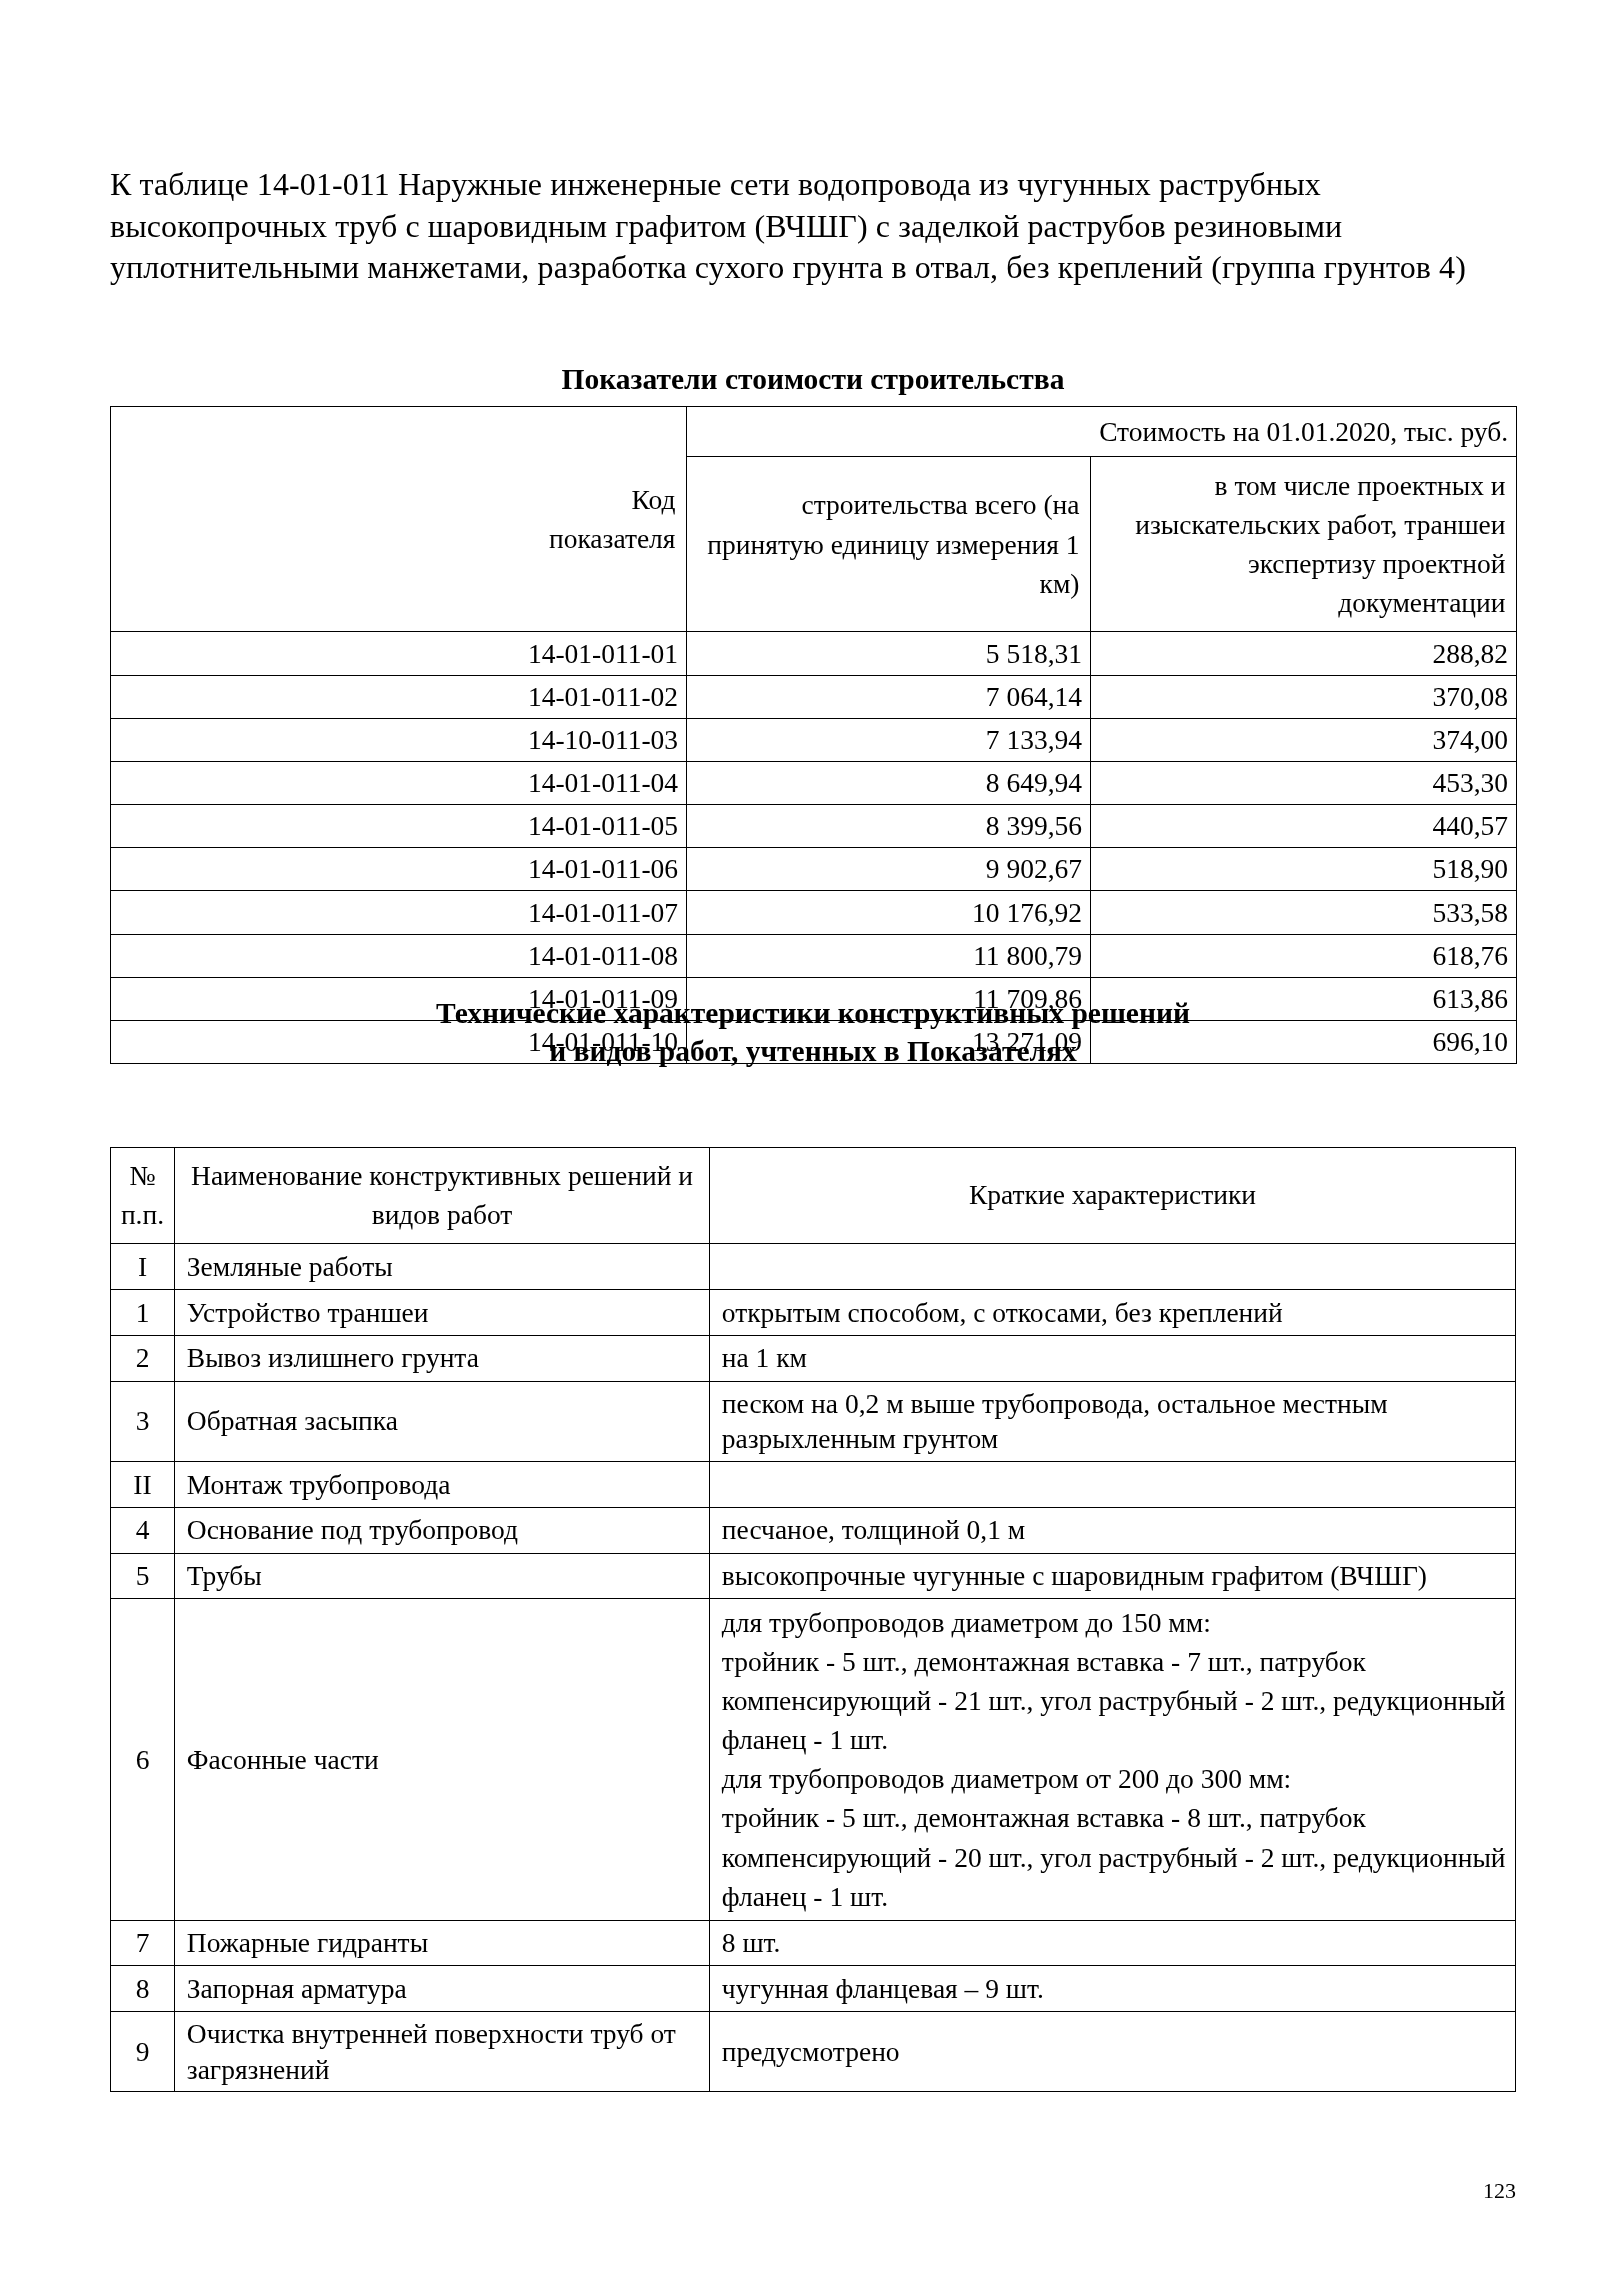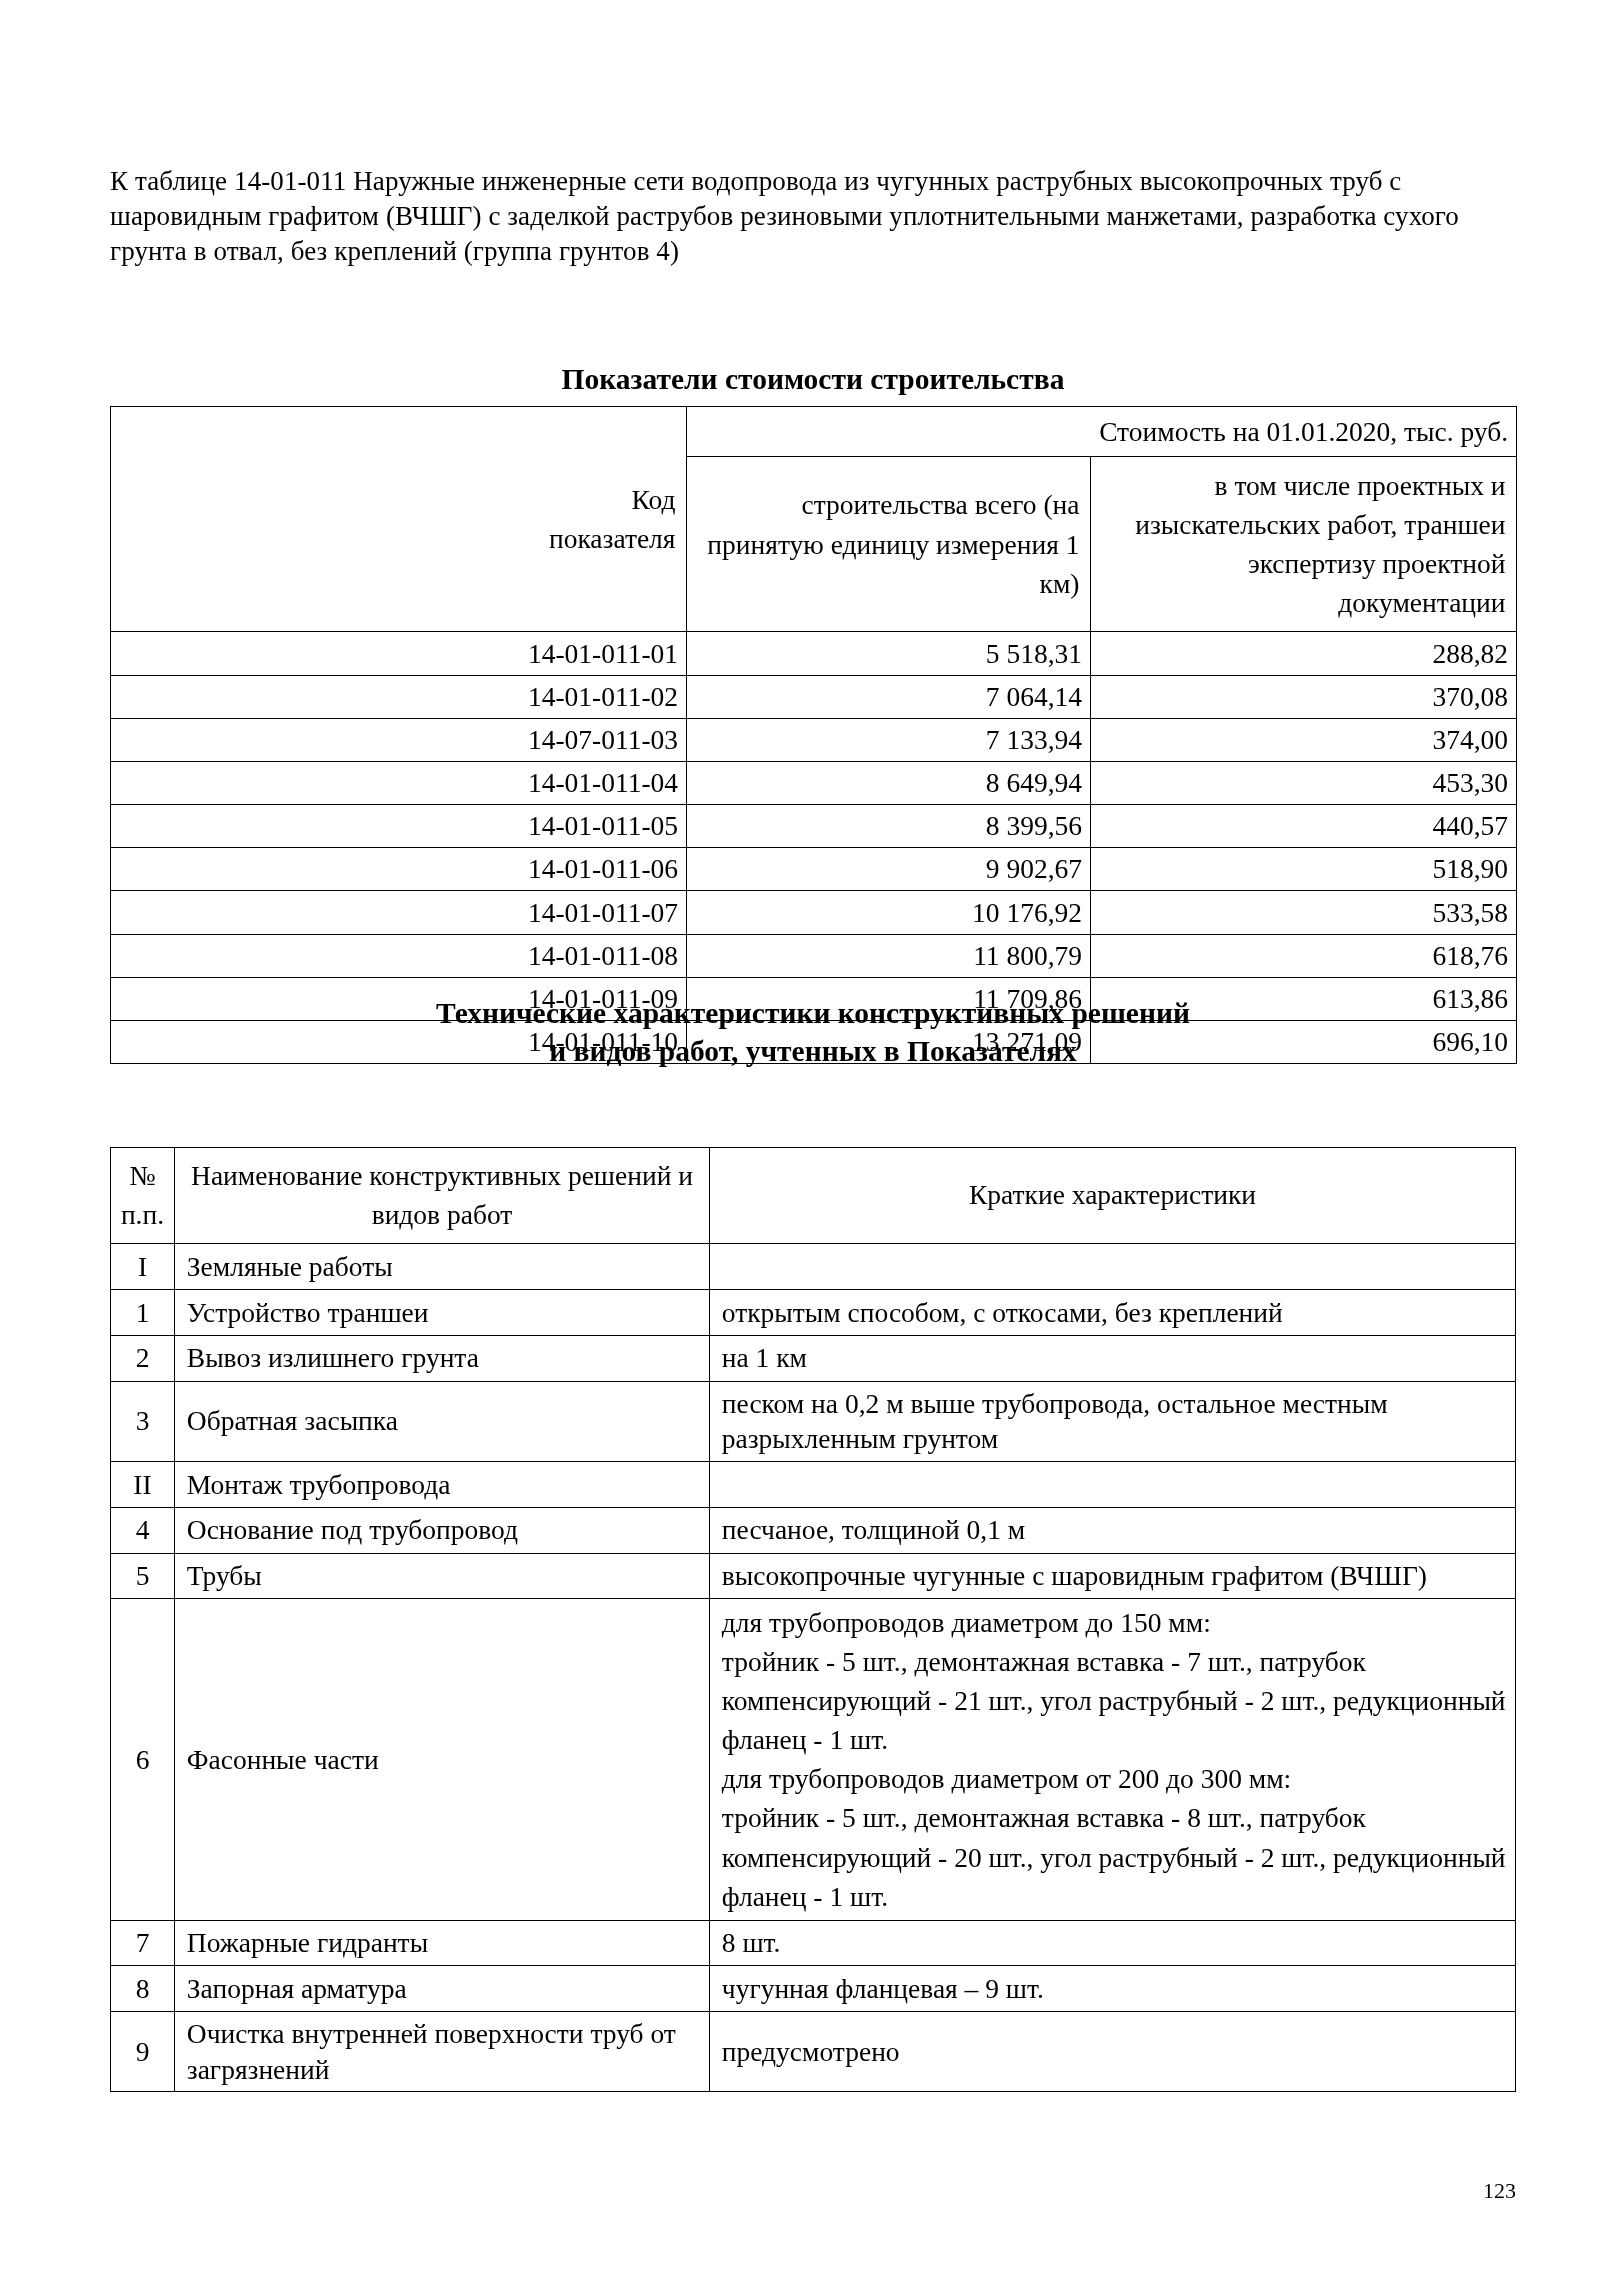--- a/index.html
+++ b/index.html
@@ -22,21 +22,21 @@
     width: 1406px;
     height: 2295px;
   }
 
   
   .doc-heading {
     position: absolute;
     left: 0;
     top: 164px;
     width: 1375px;
-    font-size: 27px;
+    font-size: 32px;
     line-height: 1.30;
     text-align: left;
     letter-spacing: 0.1px;
   }
 
   
   .caption {
     position: absolute;
     width: 1406px;
     text-align: center;
@@ -136,21 +136,21 @@
           <td>14-01-011-01</td>
           <td>5 518,31</td>
           <td>288,82</td>
         </tr>
         <tr>
           <td>14-01-011-02</td>
           <td>7 064,14</td>
           <td>370,08</td>
         </tr>
         <tr>
-          <td>14-07-011-03</td>
+          <td>14-10-011-03</td>
           <td>7 133,94</td>
           <td>374,00</td>
         </tr>
         <tr>
           <td>14-01-011-04</td>
           <td>8 649,94</td>
           <td>453,30</td>
         </tr>
         <tr>
           <td>14-01-011-05</td>

